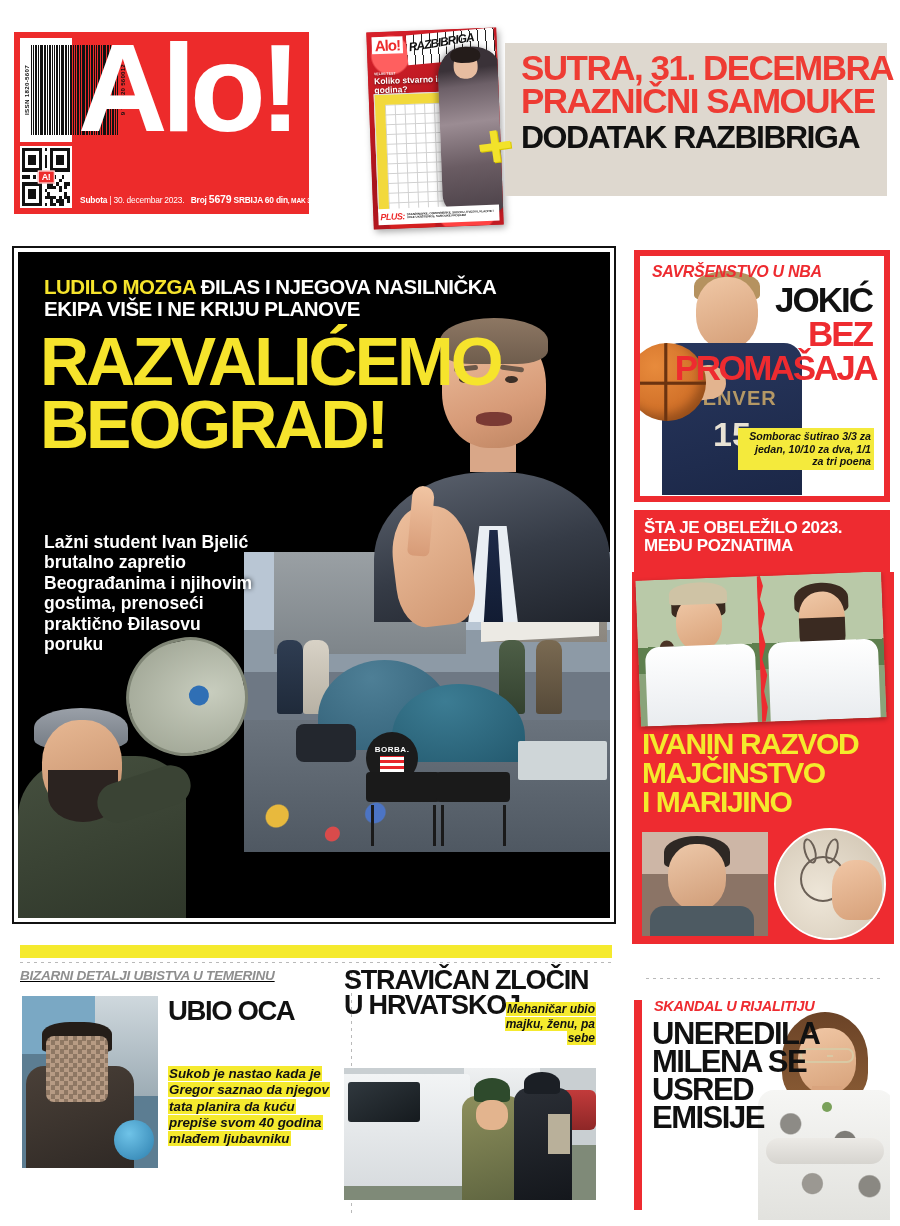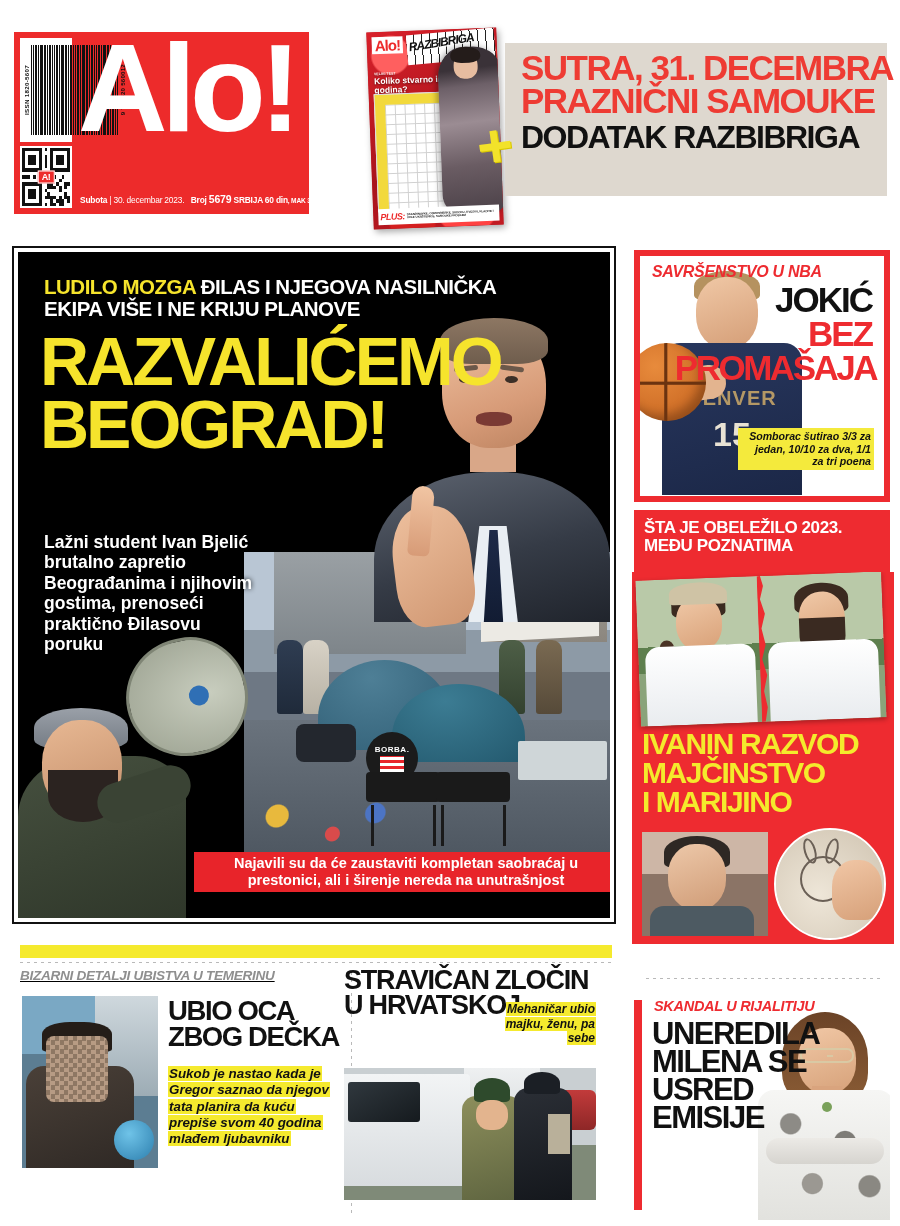--- a/index.html
+++ b/index.html
@@ -682,21 +682,20 @@
     <div class="ms-kicker">
       <span class="hl">LUDILO MOZGA</span><span> ĐILAS I NJEGOVA NASILNIČKA EKIPA VIŠE I NE KRIJU PLANOVE</span>
     </div>
 
     <div class="ms-head">
       <div>RAZVALIĆEMO</div>
       <div>BEOGRAD!</div>
     </div>
 
     <div class="ms-sub">Lažni student Ivan Bjelić brutalno zapretio Beograđanima i njihovim gostima, prenoseći praktično Đilasovu poruku</div>
-    <div class="ms-caption">Najavili su da će zaustaviti kompletan saobraćaj u prestonici, ali i širenje nereda na unutrašnjost</div>
   </div>
 
   <div class="jokic">
     <div class="jk-photo">
       <div class="jhair"></div>
       <div class="jhead"></div>
       <div class="jersey">
         <b>DENVER</b>
         <i>15</i>
       </div>
@@ -762,21 +761,20 @@
     <div class="bl-kicker">BIZARNI DETALJI UBISTVA U TEMERINU</div>
     <div class="bl-photo">
       <div class="room"></div>
       <div class="body3"></div>
       <div class="hair3"></div>
       <div class="face3"></div>
       <div class="globe"></div>
     </div>
     <div class="bl-head">
       <div>UBIO OCA</div>
-      <div>ZBOG DEČKA</div>
     </div>
     <div class="bl-body">
       <span>Sukob je nastao kada je Gregor saznao da njegov tata planira da kuću prepiše svom 40 godina mlađem ljubavniku</span>
     </div>
   </div>
 
   <div class="bm">
     <div class="bm-head">
       <div>STRAVIČAN ZLOČIN</div>
       <div>U HRVATSKOJ</div>

